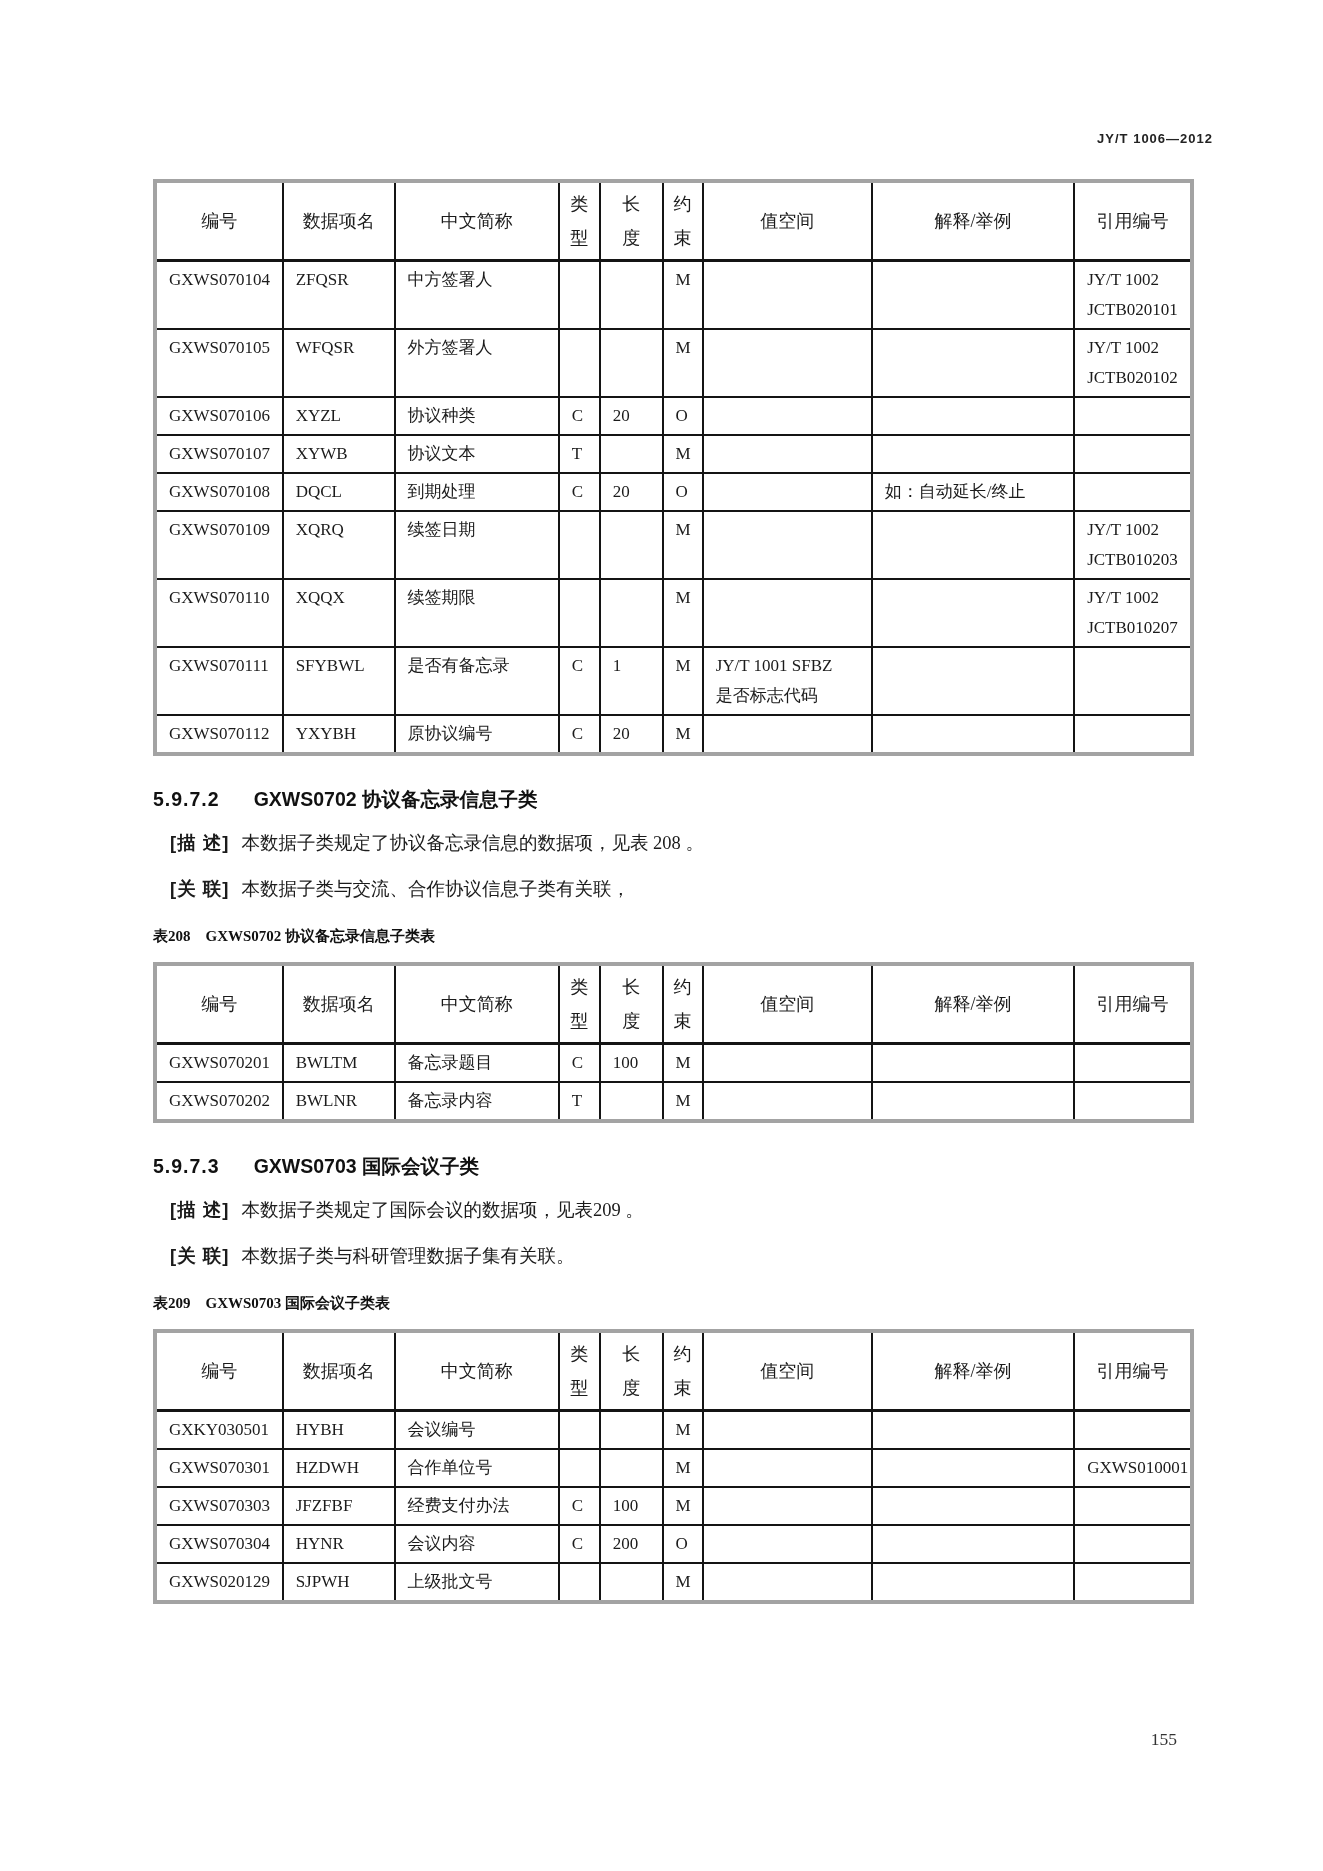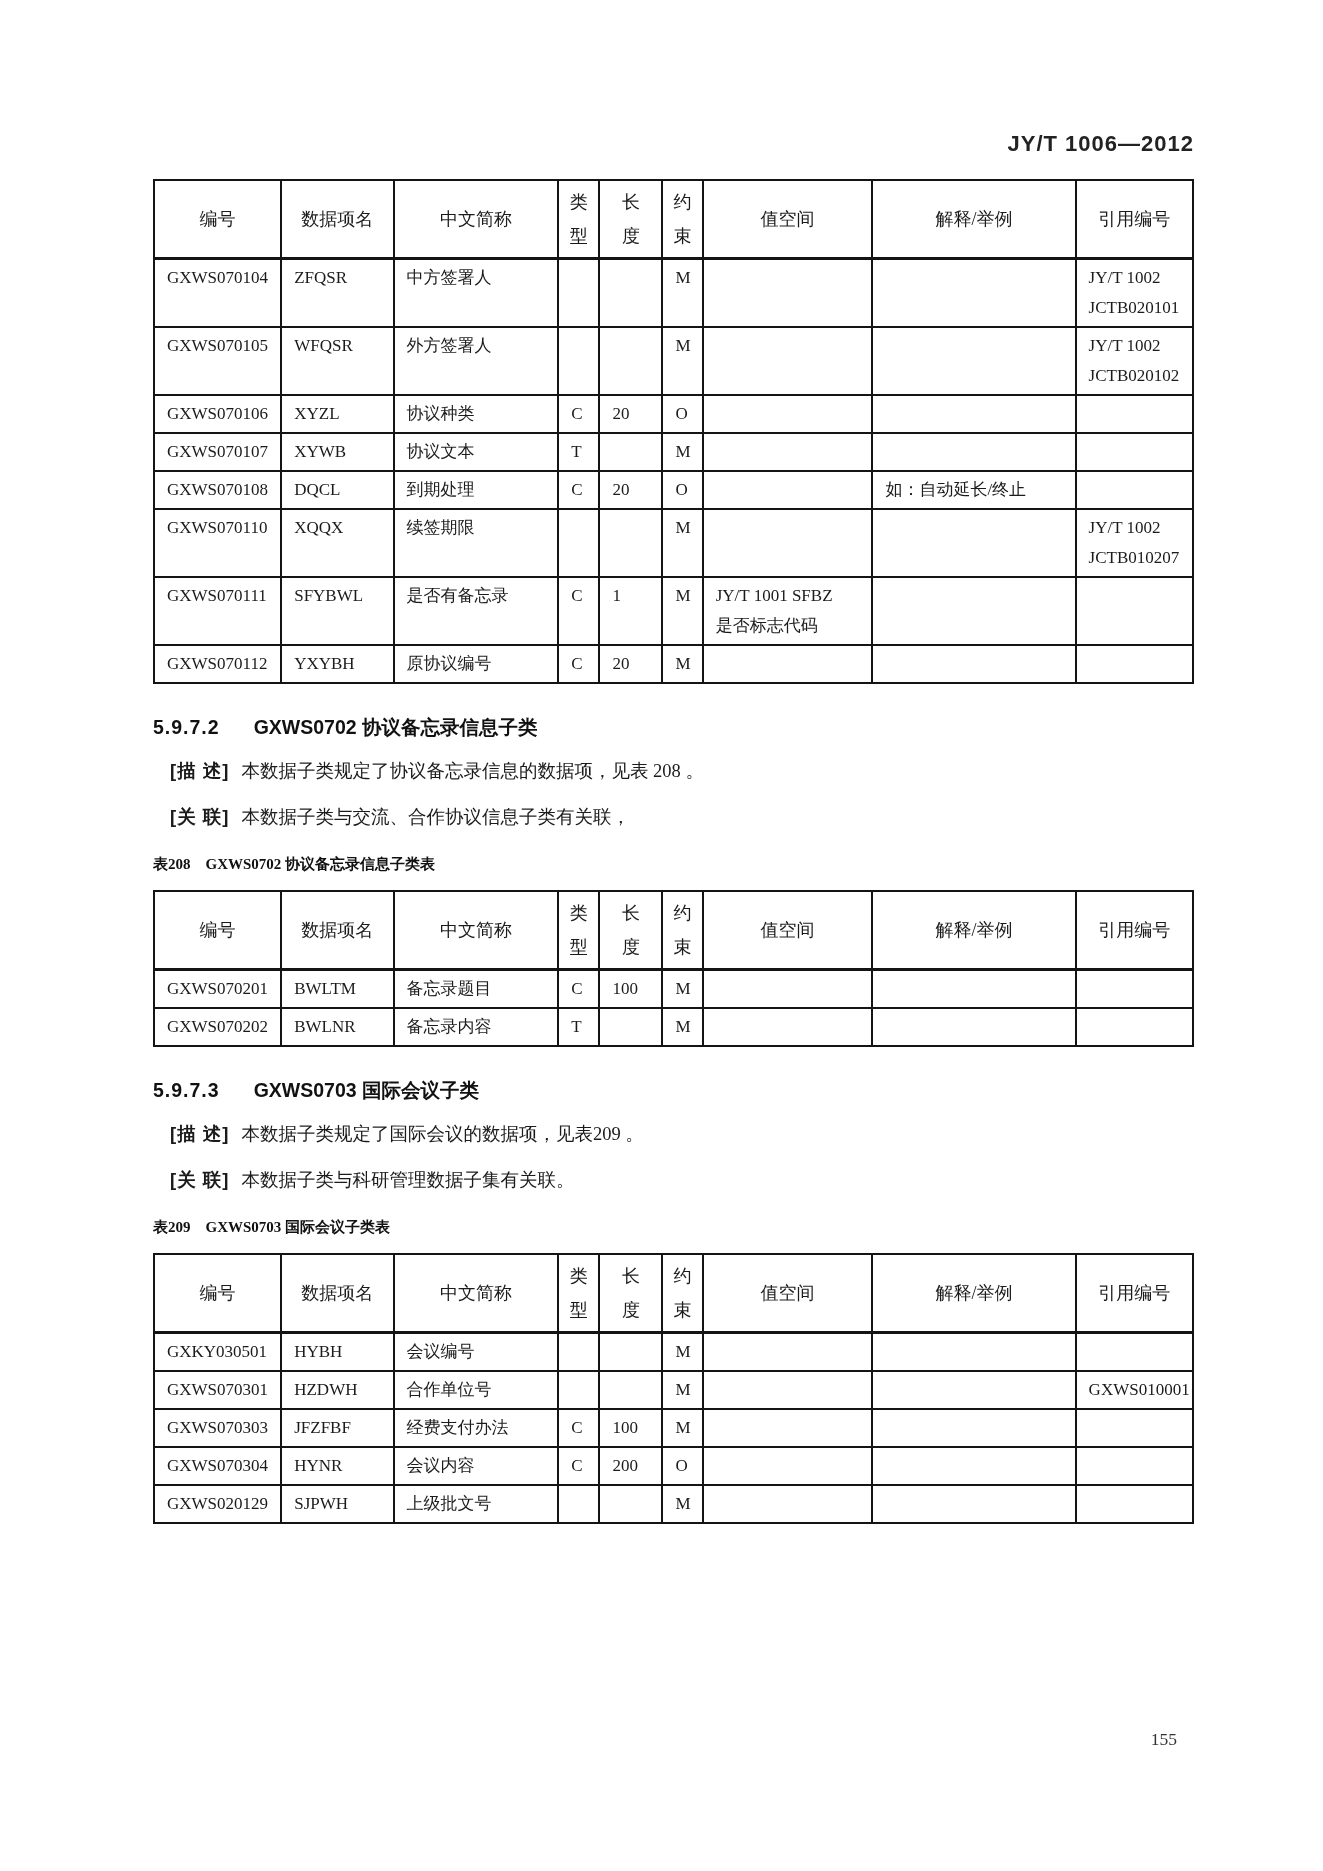--- a/index.html
+++ b/index.html
@@ -6,37 +6,37 @@
   body {
     width:1323px; height:1871px;
     background:#ffffff;
     position:relative;
     font-family:"Liberation Serif", serif;
     color:#1b1b1b;
     overflow:hidden;
   }
   .std-header {
     position:absolute;
-    top:131px; right:129px;
+    top:131px; right:110px;
     font-family:"Liberation Sans", sans-serif;
     font-weight:bold;
-    font-size:22px;
+    font-size:13px;
     letter-spacing:1px;
     color:#222;
   }
   .content {
     position:absolute;
     left:153px; top:179px;
     width:1041px;
   }
   table.data {
     width:100%;
     border-collapse:collapse;
     table-layout:fixed;
-    border:2px solid #a3a3a3;
+    border:4px solid #a3a3a3;
     font-family:Liberation Serif, serif;
   }
   table.data th, table.data td {
     border:2px solid #141414;
     white-space:pre-line;
     overflow:hidden;
   }
   table.data thead th {
     border-bottom:3px solid #141414;
     font-weight:normal;
@@ -178,20 +178,32 @@
           <td class="c1">DQCL</td>
           <td class="c2">到期处理</td>
           <td class="c3">C</td>
           <td class="c4">20</td>
           <td class="c5">O</td>
           <td class="c6"></td>
           <td class="c7">如：自动延长/终止</td>
           <td class="c8"></td>
         </tr>
         <tr>
+          <td class="c0">GXWS070109</td>
+          <td class="c1">XQRQ</td>
+          <td class="c2">续签日期</td>
+          <td class="c3"></td>
+          <td class="c4"></td>
+          <td class="c5">M</td>
+          <td class="c6"></td>
+          <td class="c7"></td>
+          <td class="c8">JY/T 1002
+JCTB010203</td>
+        </tr>
+        <tr>
           <td class="c0">GXWS070110</td>
           <td class="c1">XQQX</td>
           <td class="c2">续签期限</td>
           <td class="c3"></td>
           <td class="c4"></td>
           <td class="c5">M</td>
           <td class="c6"></td>
           <td class="c7"></td>
           <td class="c8">JY/T 1002
 JCTB010207</td>

